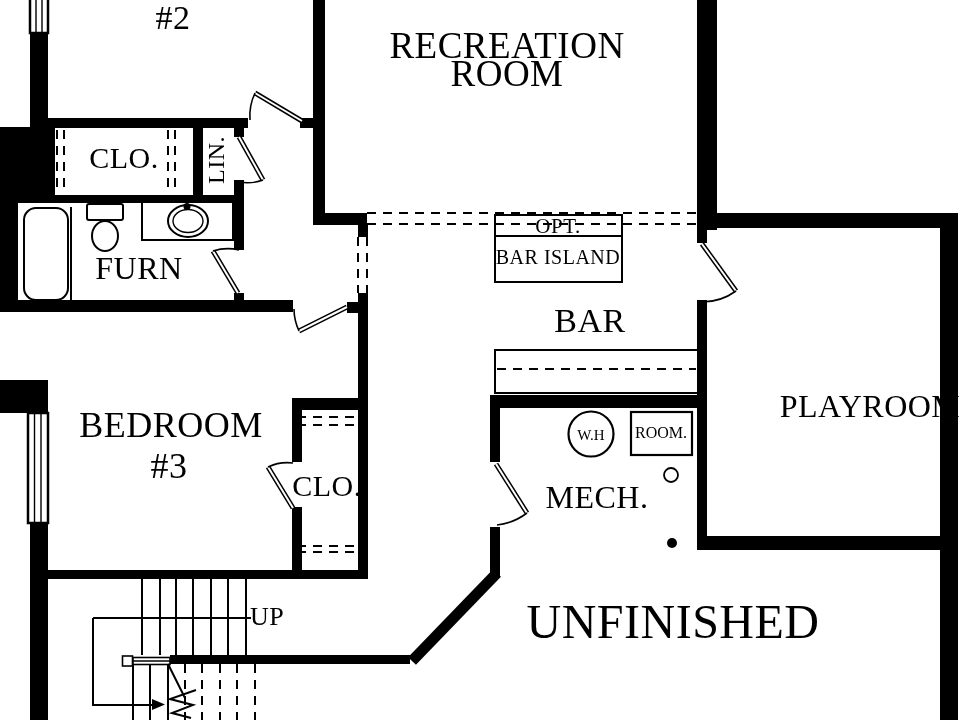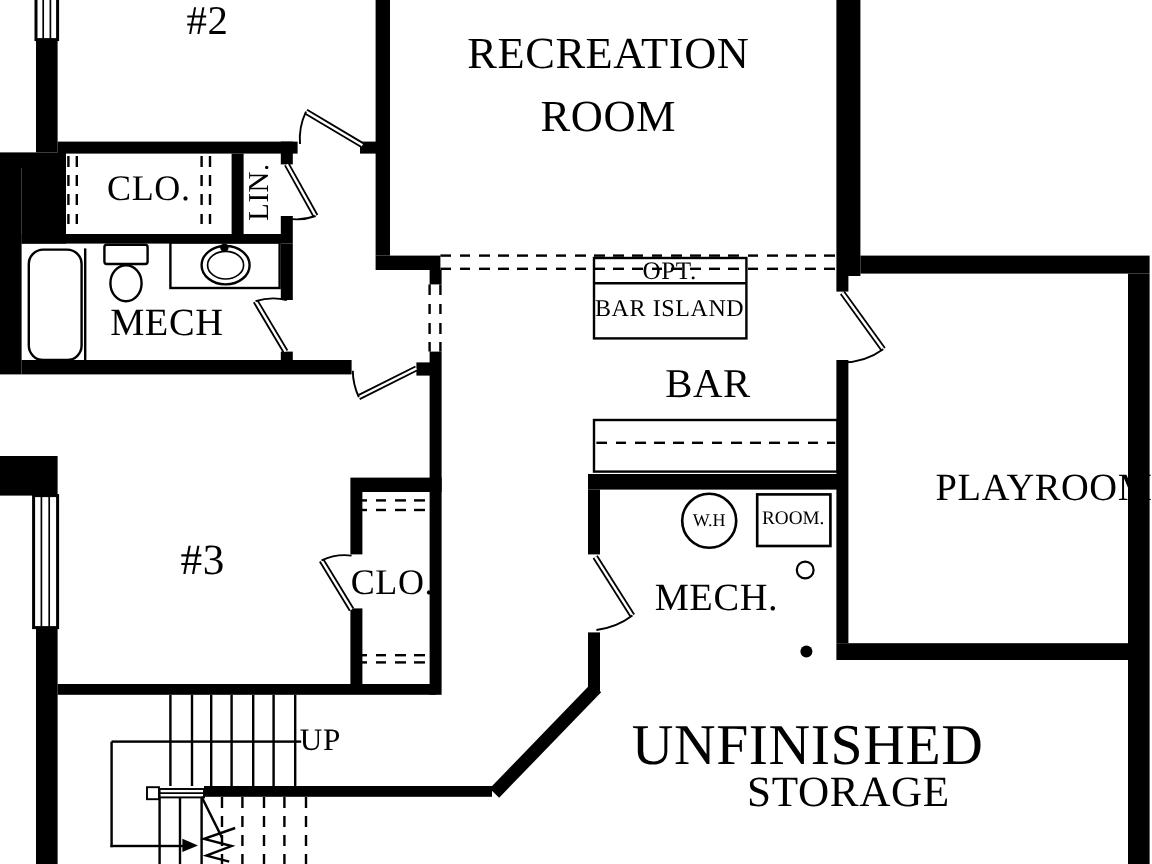--- a/index.html
+++ b/index.html
@@ -173,37 +173,37 @@
       <rect x="133" y="657.5" width="37" height="7" fill="#fff" stroke="#000" stroke-width="1.6"></rect>
       <line x1="133" y1="661" x2="170" y2="661" class="thin"></line>
     </g>
     <polygon points="152,699 165,704.5 152,710" fill="#000"></polygon>
     <path d="M168,664 L185,698 M196,690 L170,699 L193,705 L172,713 L191,718" stroke="#000" stroke-width="2" fill="none"></path>
   </svg>
 
   <div class="lbl" style="left:173px;top:18px;font-size:34px">#2</div>
 
   <div class="lbl" style="left:507px;top:45px;font-size:37px">RECREATION</div>
-  <div class="lbl" style="left:507px;top:98px;font-size:37px">ROOM</div>
+  <div class="lbl" style="left:507px;top:73px;font-size:37px">ROOM</div>
 
   <div class="lbl" style="left:124px;top:158px;font-size:30px">CLO.</div>
   <div class="lbl rot" style="left:216px;top:160px;font-size:24px">LIN.</div>
-  <div class="lbl" style="left:139px;top:268px;font-size:32px">MECH</div>
-
+  <div class="lbl" style="left:139px;top:268px;font-size:32px">FURN</div>
+
+  <div class="lbl" style="left:171px;top:425px;font-size:36px">BEDROOM</div>
   <div class="lbl" style="left:169px;top:466px;font-size:36px">#3</div>
   <div class="lbl" style="left:327px;top:486px;font-size:30px">CLO.</div>
 
   <div class="lbl" style="left:590px;top:321px;font-size:34px">BAR</div>
   <div class="lbl" style="left:558px;top:226px;font-size:21px">OPT.</div>
   <div class="lbl" style="left:558px;top:257px;font-size:20px">BAR ISLAND</div>
 
   <div class="lbl" style="left:870px;top:406px;font-size:32px">PLAYROOM</div>
 
   <div class="lbl" style="left:597px;top:497px;font-size:32px">MECH.</div>
 
   <div class="lbl" style="left:673px;top:622px;font-size:48px">UNFINISHED</div>
-  <div class="lbl" style="left:707px;top:660px;font-size:36px">STORAGE</div>
 
   <div class="lbl" style="left:591px;top:435px;font-size:15px;letter-spacing:0">W.H</div>
   <div class="lbl" style="left:661px;top:433px;font-size:16px;letter-spacing:0">ROOM.</div>
 
   <div class="lbl" style="left:267px;top:617px;font-size:26px">UP</div>
 </div>
 
 </body></html>

